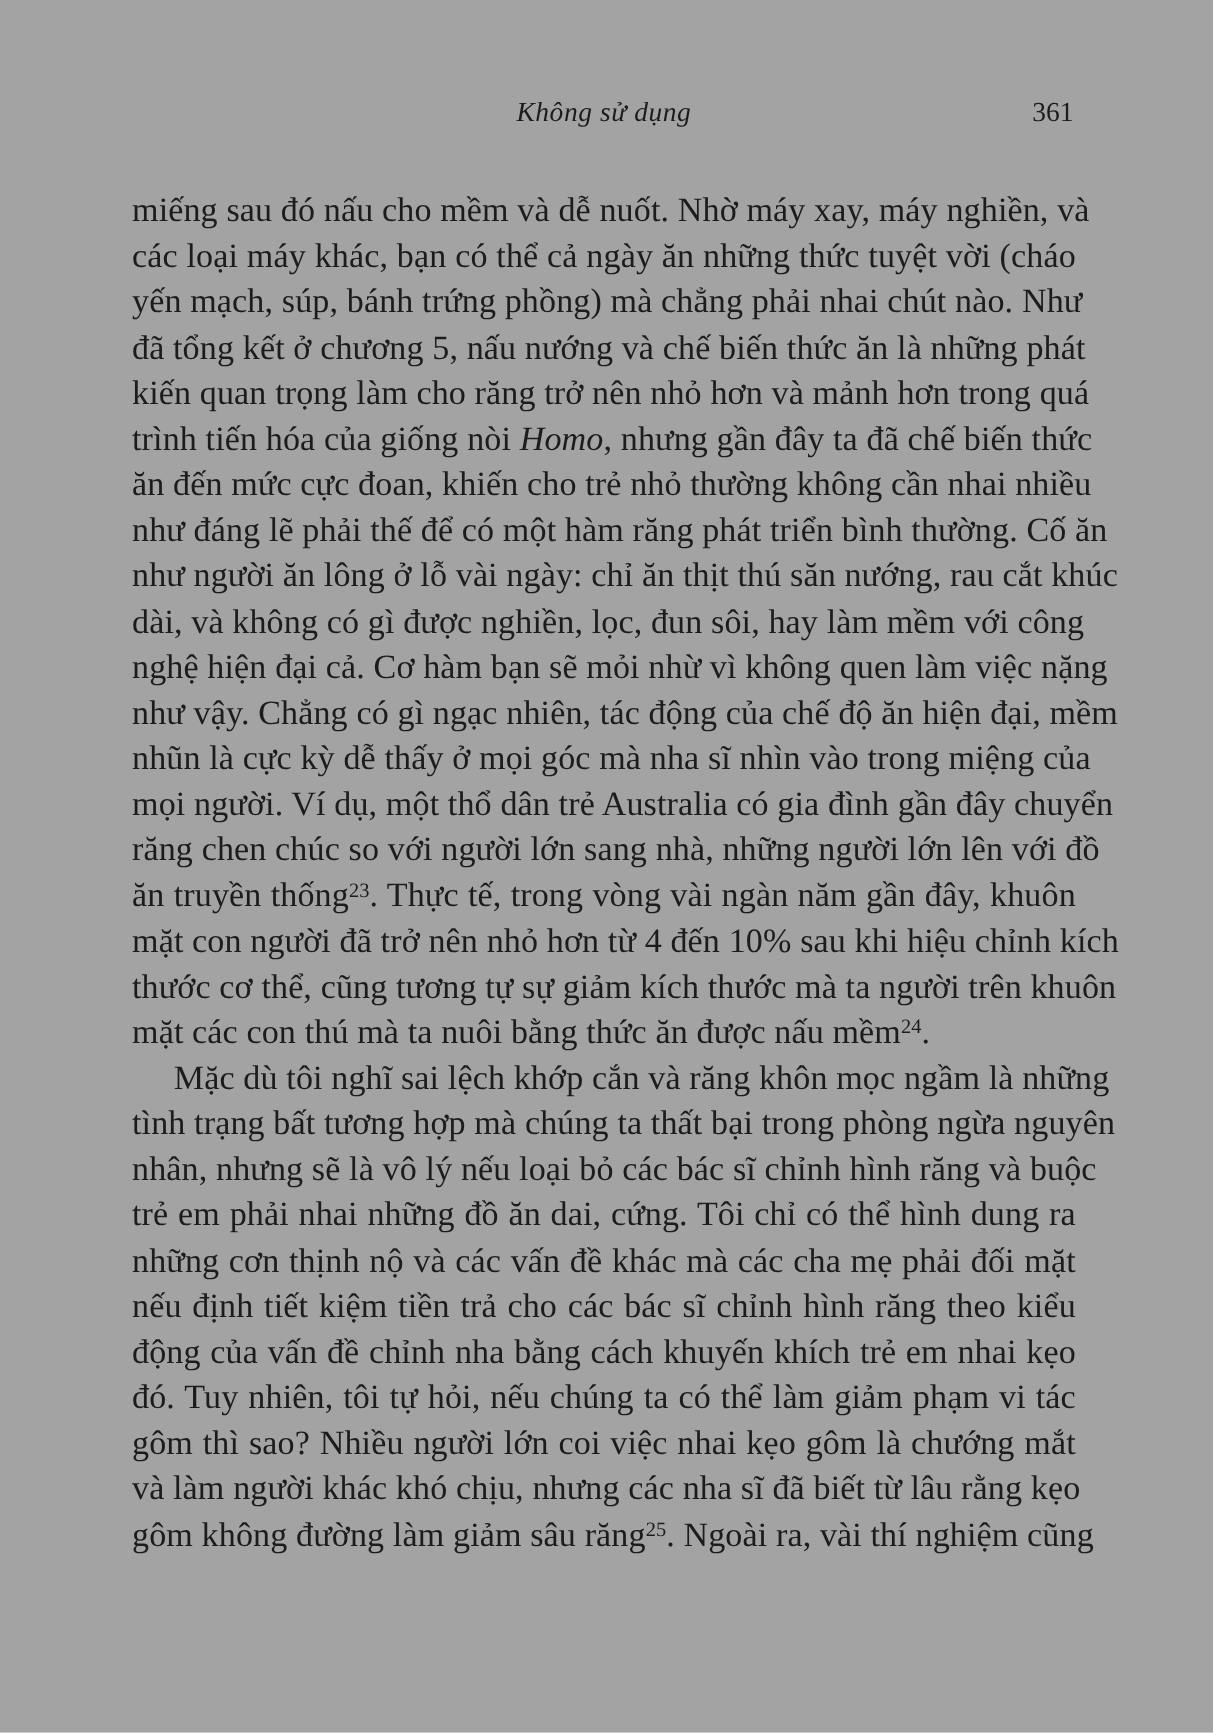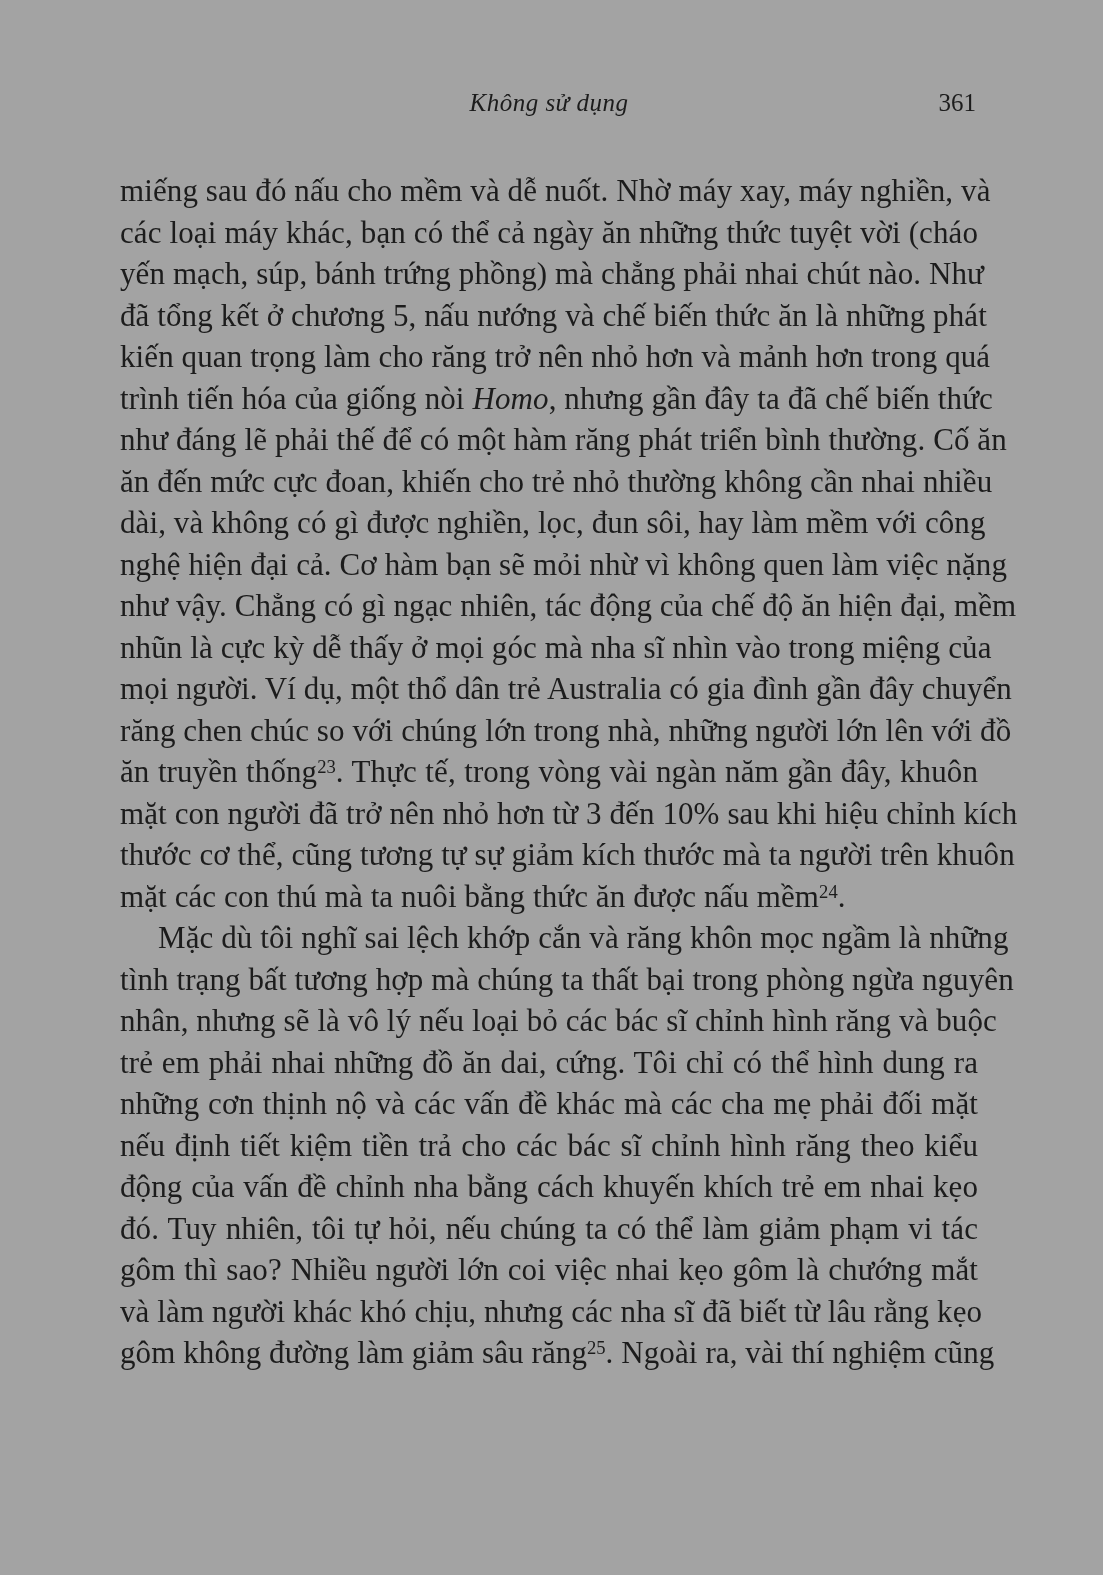--- a/index.html
+++ b/index.html
@@ -79,30 +79,31 @@
       <span class="running-title">Không sử dụng</span>
       <span class="page-number">361</span>
     </div>
     <div class="body-text">
         <div class="line"><span>miếng sau đó nấu cho mềm và dễ nuốt. Nhờ máy xay, máy nghiền, và</span></div>
         <div class="line"><span>các loại máy khác, bạn có thể cả ngày ăn những thức tuyệt vời (cháo</span></div>
         <div class="line"><span>yến mạch, súp, bánh trứng phồng) mà chẳng phải nhai chút nào. Như</span></div>
         <div class="line"><span>đã tổng kết ở chương 5, nấu nướng và chế biến thức ăn là những phát</span></div>
         <div class="line"><span>kiến quan trọng làm cho răng trở nên nhỏ hơn và mảnh hơn trong quá</span></div>
         <div class="line"><span>trình tiến hóa của giống nòi </span><span class="italic">Homo</span><span>, nhưng gần đây ta đã chế biến thức</span></div>
+        <div class="line"><span>ăn đến mức cực đoan, khiến cho trẻ nhỏ thường không cần nhai nhiều</span></div>
         <div class="line"><span>như đáng lẽ phải thế để có một hàm răng phát triển bình thường. Cố ăn</span></div>
-        <div class="line"><span>ăn đến mức cực đoan, khiến cho trẻ nhỏ thường không cần nhai nhiều</span></div>
+        <div class="line"><span>như người ăn lông ở lỗ vài ngày: chỉ ăn thịt thú săn nướng, rau cắt khúc</span></div>
         <div class="line"><span>dài, và không có gì được nghiền, lọc, đun sôi, hay làm mềm với công</span></div>
         <div class="line"><span>nghệ hiện đại cả. Cơ hàm bạn sẽ mỏi nhừ vì không quen làm việc nặng</span></div>
         <div class="line"><span>như vậy. Chẳng có gì ngạc nhiên, tác động của chế độ ăn hiện đại, mềm</span></div>
         <div class="line"><span>nhũn là cực kỳ dễ thấy ở mọi góc mà nha sĩ nhìn vào trong miệng của</span></div>
         <div class="line"><span>mọi người. Ví dụ, một thổ dân trẻ Australia có gia đình gần đây chuyển</span></div>
-        <div class="line"><span>răng chen chúc so với chúng lớn trong nhà, những người lớn lên với đồ</span></div>
+        <div class="line"><span>răng chen chúc so với người lớn sang nhà, những người lớn lên với đồ</span></div>
         <div class="line"><span>ăn truyền thống</span><span class="sup">23</span><span>. Thực tế, trong vòng vài ngàn năm gần đây, khuôn</span></div>
-        <div class="line"><span>mặt con người đã trở nên nhỏ hơn từ 3 đến 10% sau khi hiệu chỉnh kích</span></div>
+        <div class="line"><span>mặt con người đã trở nên nhỏ hơn từ 4 đến 10% sau khi hiệu chỉnh kích</span></div>
         <div class="line"><span>thước cơ thể, cũng tương tự sự giảm kích thước mà ta người trên khuôn</span></div>
         <div class="line para-end"><span>mặt các con thú mà ta nuôi bằng thức ăn được nấu mềm</span><span class="sup">24</span><span>.</span></div>
         <div class="line indent"><span>Mặc dù tôi nghĩ sai lệch khớp cắn và răng khôn mọc ngầm là những</span></div>
         <div class="line"><span>tình trạng bất tương hợp mà chúng ta thất bại trong phòng ngừa nguyên</span></div>
         <div class="line"><span>nhân, nhưng sẽ là vô lý nếu loại bỏ các bác sĩ chỉnh hình răng và buộc</span></div>
         <div class="line"><span>trẻ em phải nhai những đồ ăn dai, cứng. Tôi chỉ có thể hình dung ra</span></div>
         <div class="line"><span>những cơn thịnh nộ và các vấn đề khác mà các cha mẹ phải đối mặt</span></div>
         <div class="line"><span>nếu định tiết kiệm tiền trả cho các bác sĩ chỉnh hình răng theo kiểu</span></div>
         <div class="line"><span>động của vấn đề chỉnh nha bằng cách khuyến khích trẻ em nhai kẹo</span></div>
         <div class="line"><span>đó. Tuy nhiên, tôi tự hỏi, nếu chúng ta có thể làm giảm phạm vi tác</span></div>

